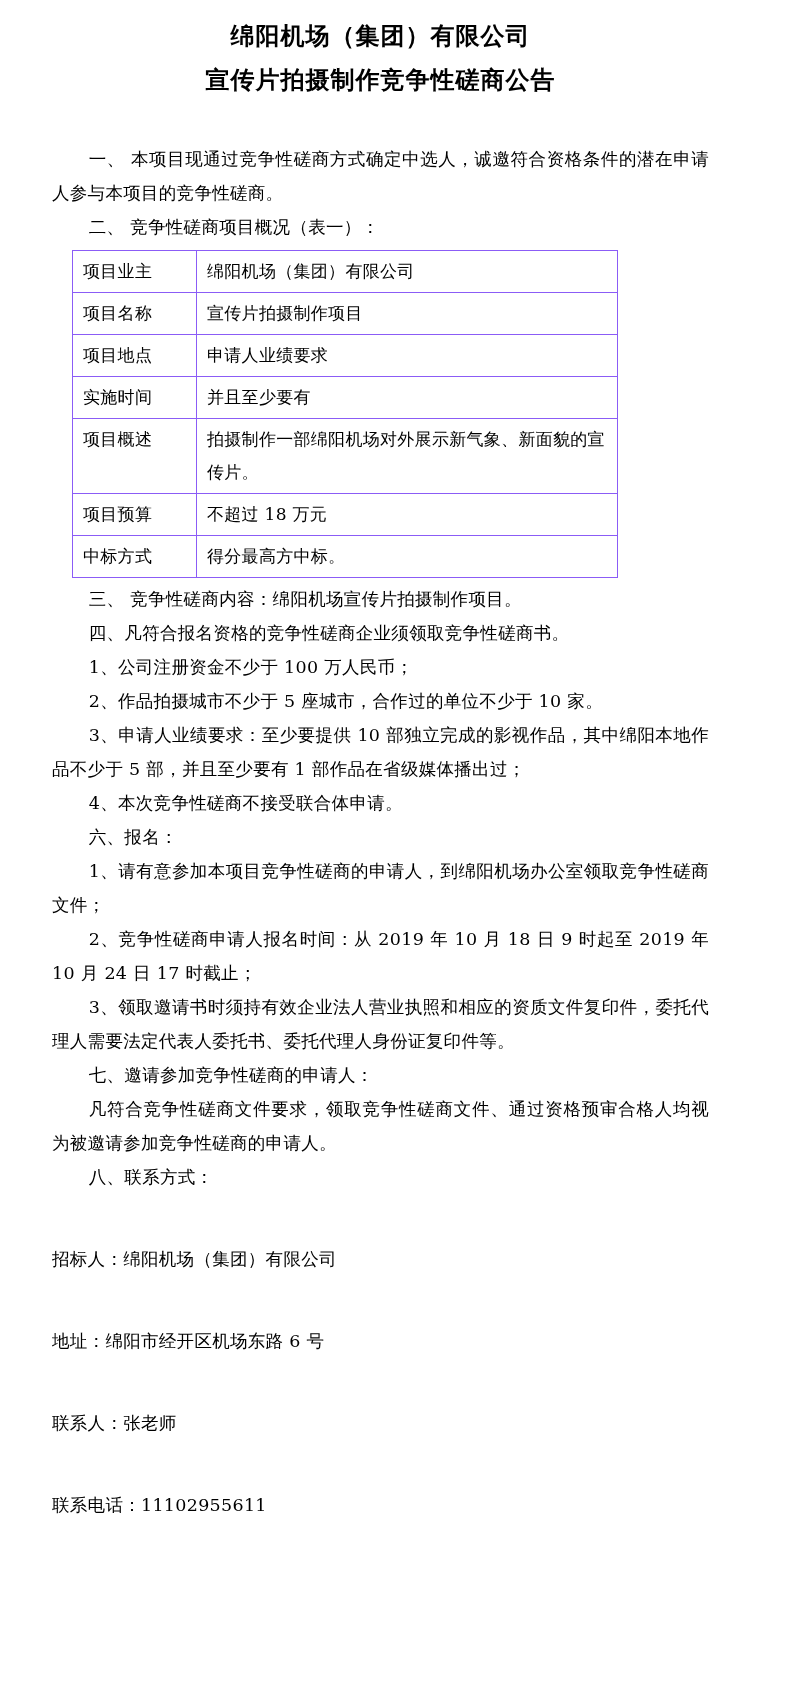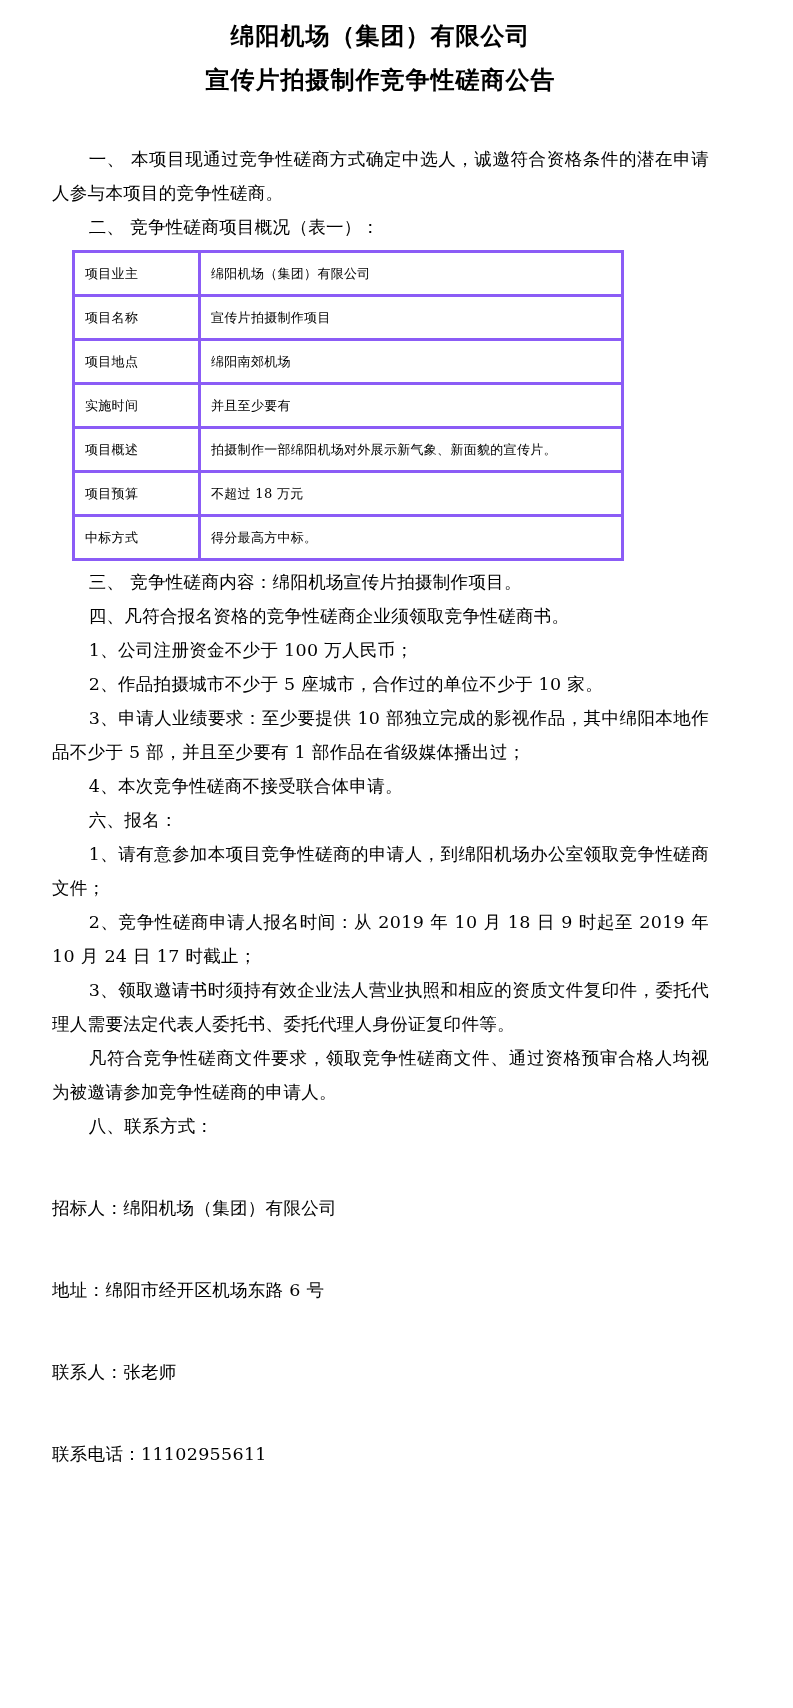--- a/index.html
+++ b/index.html
@@ -52,22 +52,22 @@
   }
   .tbl-wrap {
     margin: 6px 0 4px 20px;
   }
   table.info {
     border-collapse: collapse;
     width: 527px;
     table-layout: fixed;
   }
   table.info td {
-    border: 3px solid #8b5cf6;
-    font-size: 13px;
+    border: 1px solid #8b5cf6;
+    font-size: 17px;
     line-height: 33px;
     padding: 4px 8px 4px 10px;
     vertical-align: top;
     letter-spacing: 0.3px;
   }
   table.info td.label {
     width: 105px;
     white-space: nowrap;
   }
   table.info td.value {
@@ -95,21 +95,21 @@
         <tr>
           <td class="label">项目业主</td>
           <td class="value">绵阳机场（集团）有限公司</td>
         </tr>
         <tr>
           <td class="label">项目名称</td>
           <td class="value">宣传片拍摄制作项目</td>
         </tr>
         <tr>
           <td class="label">项目地点</td>
-          <td class="value">绵阳南郊机场</td>
+          <td class="value">申请人业绩要求</td>
         </tr>
         <tr>
           <td class="label">实施时间</td>
           <td class="value">并且至少要有</td>
         </tr>
         <tr>
           <td class="label">项目概述</td>
           <td class="value">拍摄制作一部绵阳机场对外展示新气象、新面貌的宣传片。</td>
         </tr>
         <tr>
@@ -127,20 +127,21 @@
   <p class="para indent">三、 竞争性磋商内容：绵阳机场宣传片拍摄制作项目。</p>
   <p class="para indent">四、凡符合报名资格的竞争性磋商企业须领取竞争性磋商书。</p>
   <p class="para indent">1、公司注册资金不少于 100 万人民币；</p>
   <p class="para indent">2、作品拍摄城市不少于 5 座城市，合作过的单位不少于 10 家。</p>
   <p class="para indent">3、申请人业绩要求：至少要提供 10 部独立完成的影视作品，其中绵阳本地作品不少于 5 部，并且至少要有 1 部作品在省级媒体播出过；</p>
   <p class="para indent">4、本次竞争性磋商不接受联合体申请。</p>
   <p class="para indent">六、报名：</p>
   <p class="para indent">1、请有意参加本项目竞争性磋商的申请人，到绵阳机场办公室领取竞争性磋商文件；</p>
   <p class="para indent">2、竞争性磋商申请人报名时间：从 2019 年 10 月 18 日 9 时起至 2019 年 10 月 24 日 17 时截止；</p>
   <p class="para indent">3、领取邀请书时须持有效企业法人营业执照和相应的资质文件复印件，委托代理人需要法定代表人委托书、委托代理人身份证复印件等。</p>
+  <p class="para indent">七、邀请参加竞争性磋商的申请人：</p>
   <p class="para indent">凡符合竞争性磋商文件要求，领取竞争性磋商文件、通过资格预审合格人均视为被邀请参加竞争性磋商的申请人。</p>
   <p class="para indent">八、联系方式：</p>
   <p class="para noindent">招标人：绵阳机场（集团）有限公司</p>
   <p class="para noindent">地址：绵阳市经开区机场东路 6 号</p>
   <p class="para noindent">联系人：张老师</p>
   <p class="para noindent">联系电话：11102955611</p>
 
 </div>
 
 </body></html>

